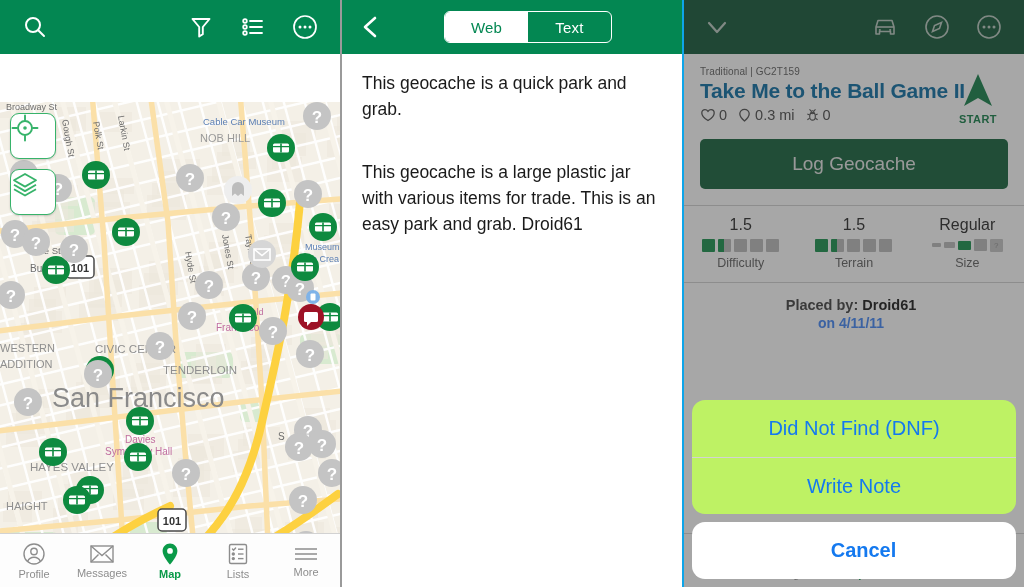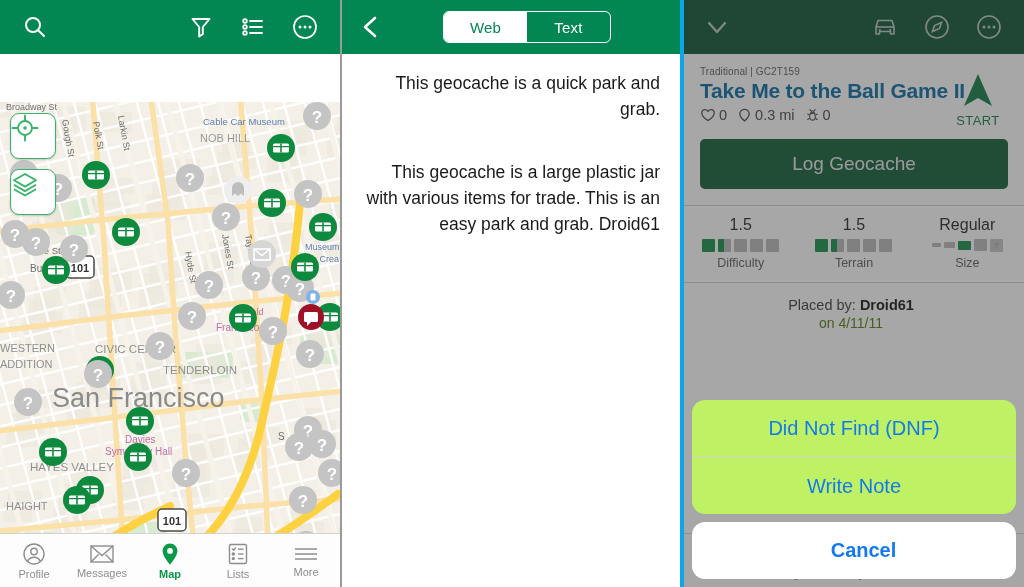--- a/index.html
+++ b/index.html
@@ -6,21 +6,21 @@
   html, body {
     width: 1024px; height: 587px;
     font-family: "Liberation Sans", sans-serif;
     background: #fff; overflow: hidden;
   }
   .screen { position: relative; width: 1024px; height: 587px; display: flex; }
 
   
   .panel { position: relative; height: 587px; overflow: hidden; background: #fff; }
   .panel-left   { width: 342px; border-right: 2px solid #9a9a9a; }
-  .panel-mid    { width: 342px; border-right: 4px solid #0ea5e9; text-align: right; }
+  .panel-mid    { width: 342px; border-right: 2px solid #0ea5e9; }
   .panel-right  { width: 340px; }
 
   
   .hdr {
     height: 54px; background: #038752; display: flex; align-items: center;
     padding: 0 16px; position: relative; z-index: 5;
   }
   .hdr-dim { background: #0a5130; }
   .hdr .spacer { flex: 1; }
   .hdr-icon { width: 38px; height: 38px; display: flex; align-items: center; justify-content: center; cursor: pointer; }
@@ -83,21 +83,21 @@
 
   .cache-head { padding: 12px 16px 10px 16px; position: relative; }
   .cache-type { font-size: 10px; color: #5b5b5b; letter-spacing: .1px; }
   .cache-title { font-size: 21px; font-weight: bold; color: #0369a1; margin: 2px 0 4px 0; letter-spacing: -.2px; }
   .cache-stats { display: flex; align-items: center; gap: 10px; font-size: 14.5px; color: #444; }
   .cache-stats .st { display: flex; align-items: center; gap: 3px; }
   .start-btn {
     position: absolute; right: 14px; top: 18px; width: 64px;
     display: flex; flex-direction: column; align-items: center; cursor: pointer;
   }
-  .start-btn .lbl { font-size: 13px; font-weight: normal; color: #0b7a42; letter-spacing: .4px; margin-top: 1px; }
+  .start-btn .lbl { font-size: 11px; font-weight: bold; color: #0b7a42; letter-spacing: .4px; margin-top: 1px; }
 
   .log-btn {
     margin: 6px 16px 0 16px; height: 50px; background: #0b5c34; border-radius: 5px;
     display: flex; align-items: center; justify-content: center;
     color: #e6e6e6; font-size: 19px; cursor: pointer;
   }
 
   .dtsec {
     margin-top: 16px; border-top: 1px solid #cfcfcf; border-bottom: 1px solid #cfcfcf;
     padding: 10px 0 12px 0; display: flex;
@@ -106,24 +106,24 @@
   .dtcol .val { font-size: 16px; color: #222; }
   .dtcol .cap { font-size: 12.5px; color: #5a5a5a; }
   .pips { display: flex; gap: 3px; align-items: center; height: 14px; }
   .pip { width: 13px; height: 13px; background: #b9b9b9; border-radius: 1px; }
   .pip.full { background: #0f8c46; }
   .pip.half { background: linear-gradient(to right, #0f8c46 50%, #b9b9b9 50%); }
   .szp { background: #b9b9b9; border-radius: 1px; }
   .szp.on { background: #0f8c46; }
   .szp.q { background: #c4c4c4; color:#8c8c8c; font-size:8px; display:flex; align-items:center; justify-content:center; }
 
-  .placed { padding: 14px 6px 4px 0; text-align: center; }
+  .placed { padding: 14px 6px 4px 0; text-align: center; font-weight: bold; }
   .placed .l1 { font-size: 14.5px; color: #3a3a3a; }
   .placed .l1 b { color: #111; }
-  .placed .l2 { font-size: 14px; color: #4d7c0f; margin-top: 2px; }
+  .placed .l2 { font-size: 14px; color: #3b82f6; margin-top: 2px; }
 
   
   .dimmer { position: absolute; left: 0; top: 0; width: 100%; height: 587px; background: rgba(60,60,60,.45); z-index: 20; }
   .sheet { position: absolute; left: 8px; right: 8px; bottom: 8px; z-index: 21; }
   .sheet-group {
     background: #bef264; border-radius: 13px; overflow: hidden; margin-bottom: 8px;
   }
   .sheet-item {
     height: 57px; display: flex; align-items: center; justify-content: center;
     font-size: 20px; color: #1479ef; cursor: pointer;

